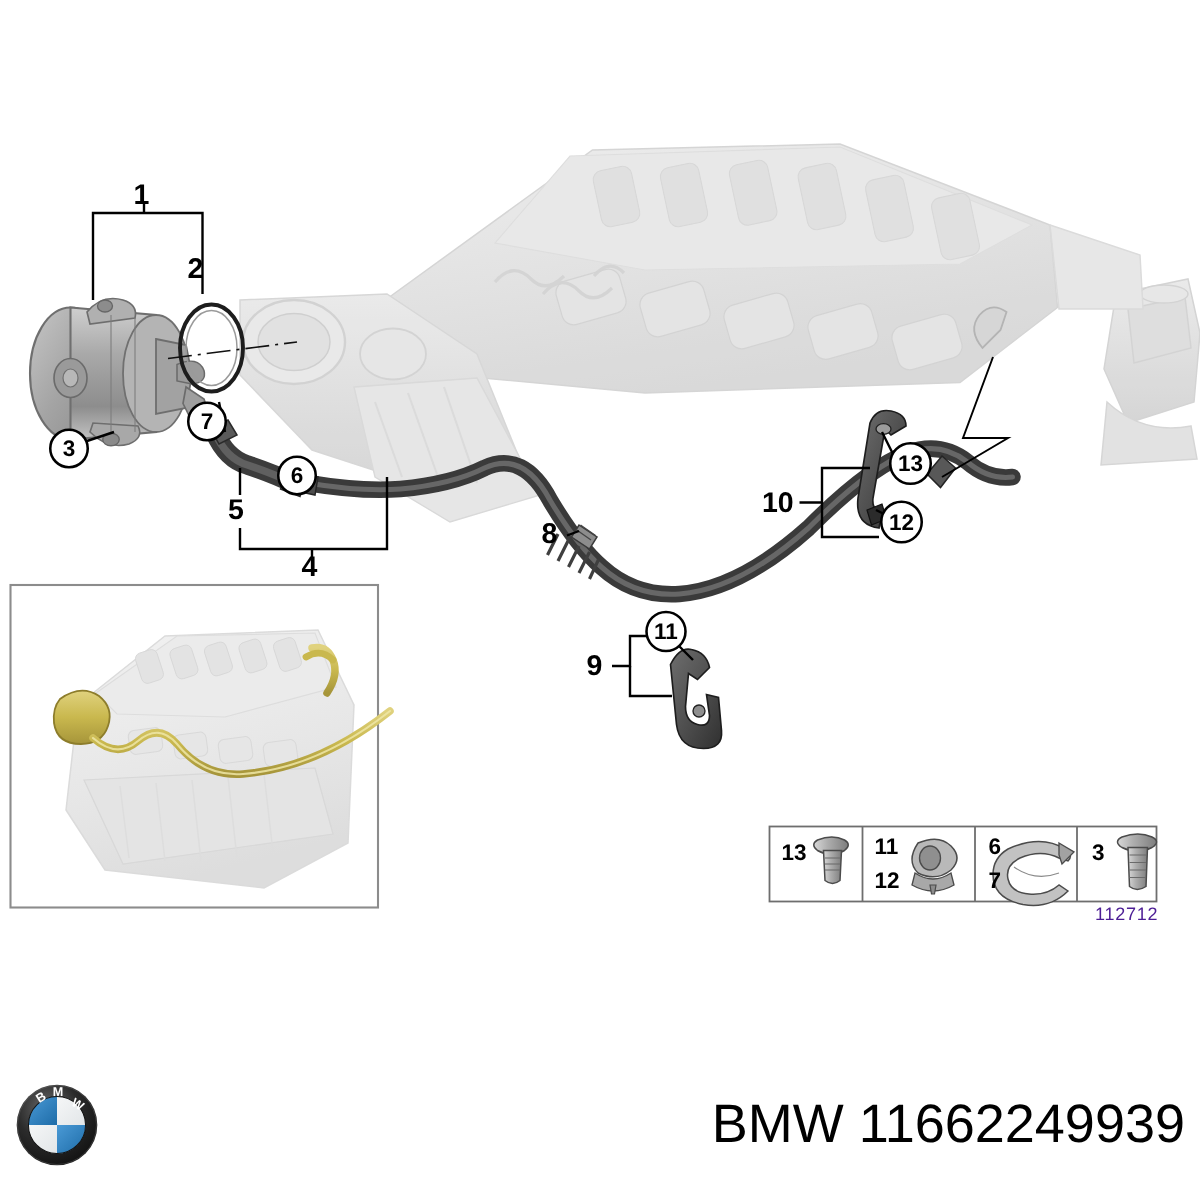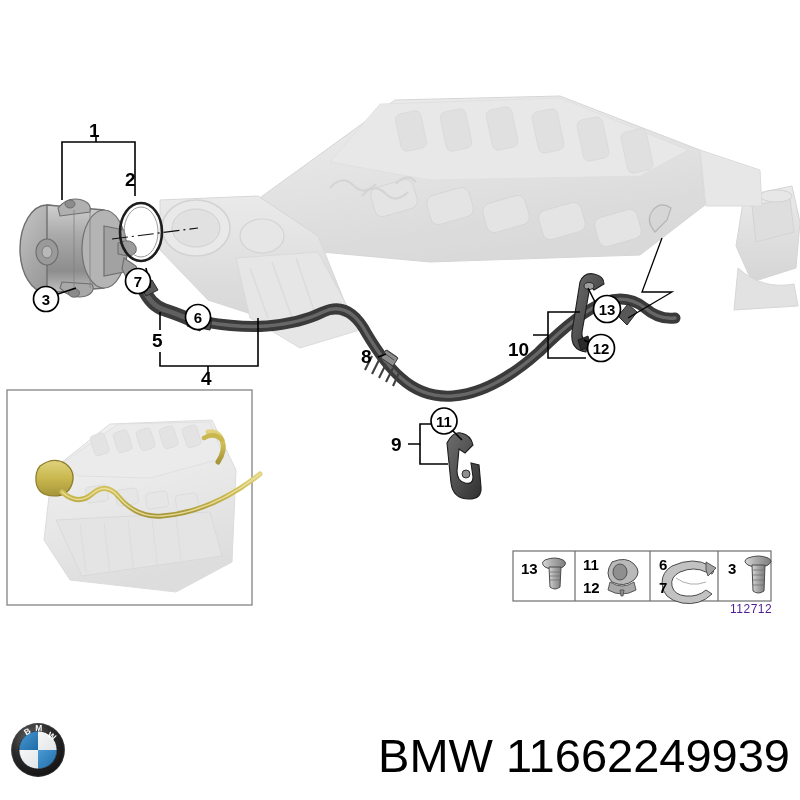--- a/index.html
+++ b/index.html
@@ -18,21 +18,21 @@
     position:absolute;left:0;top:700px;width:800px;height:100px;
     background:#fff;
   }
   .bmw-roundel{
     position:absolute;left:10px;top:722px;width:56px;height:56px;
   }
   .partno{
     position:absolute;left:0;top:728px;width:790px;
     text-align:right;
     font-family:"Liberation Sans", sans-serif;
-    font-size:47px;font-weight:400;letter-spacing:0px;
+    font-size:36px;font-weight:400;letter-spacing:0px;
     color:#000;
     white-space:nowrap;
   }
 
   
   .lbl{
     position:absolute;
     font-family:"Liberation Sans", sans-serif;
     font-weight:bold;
     font-size:19px;
@@ -392,21 +392,21 @@
 
   <div class="lbl" style="left:89px;  top:121px;">1</div>
   <div class="lbl" style="left:125px; top:170px;">2</div>
   <div class="clbl" style="left:39px;  top:292px; width:14px;">3</div>
   <div class="lbl" style="left:201px; top:369px;">4</div>
   <div class="lbl" style="left:152px; top:331px;">5</div>
   <div class="clbl" style="left:191px; top:310px; width:14px;">6</div>
   <div class="clbl" style="left:131px; top:274px; width:14px;">7</div>
   <div class="lbl" style="left:361px; top:347px;">8</div>
   <div class="lbl" style="left:391px; top:435px;">9</div>
-  <div class="lbl" style="left:508px; top:340px;">10</div>
+  <div class="lbl" style="left:508px; top:326px;">10</div>
   <div class="clbl" style="left:434px; top:414px; width:20px;">11</div>
   <div class="clbl" style="left:591px; top:341px; width:20px;">12</div>
   <div class="clbl" style="left:597px; top:302px; width:20px;">13</div>
 
   <div class="leg-num" style="left:521px; top:561px;">13</div>
   <div class="leg-num" style="left:583px; top:557px;">11</div>
   <div class="leg-num" style="left:583px; top:580px;">12</div>
   <div class="leg-num" style="left:659px; top:557px;">6</div>
   <div class="leg-num" style="left:659px; top:580px;">7</div>
   <div class="leg-num" style="left:728px; top:561px;">3</div>

